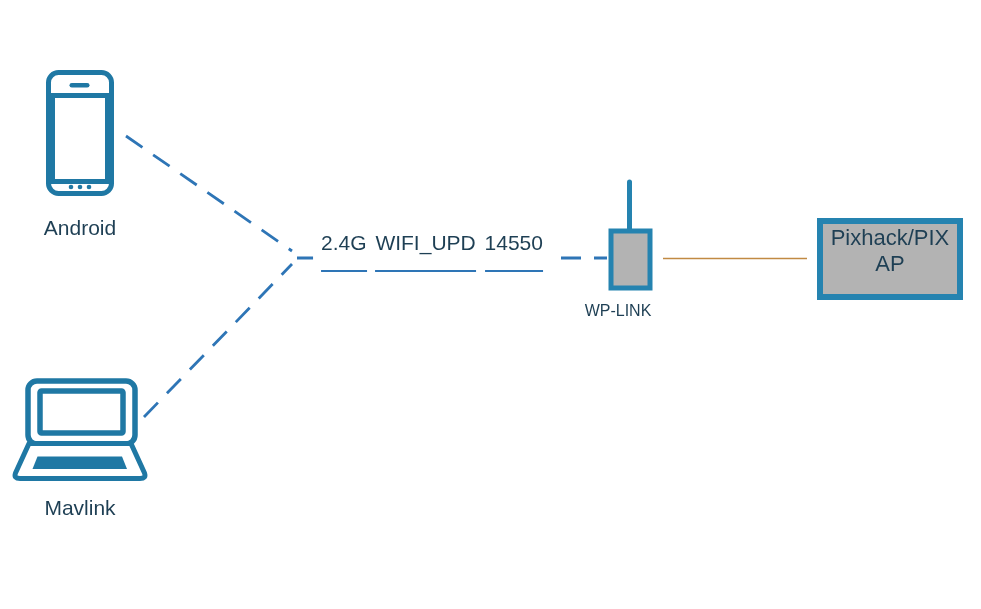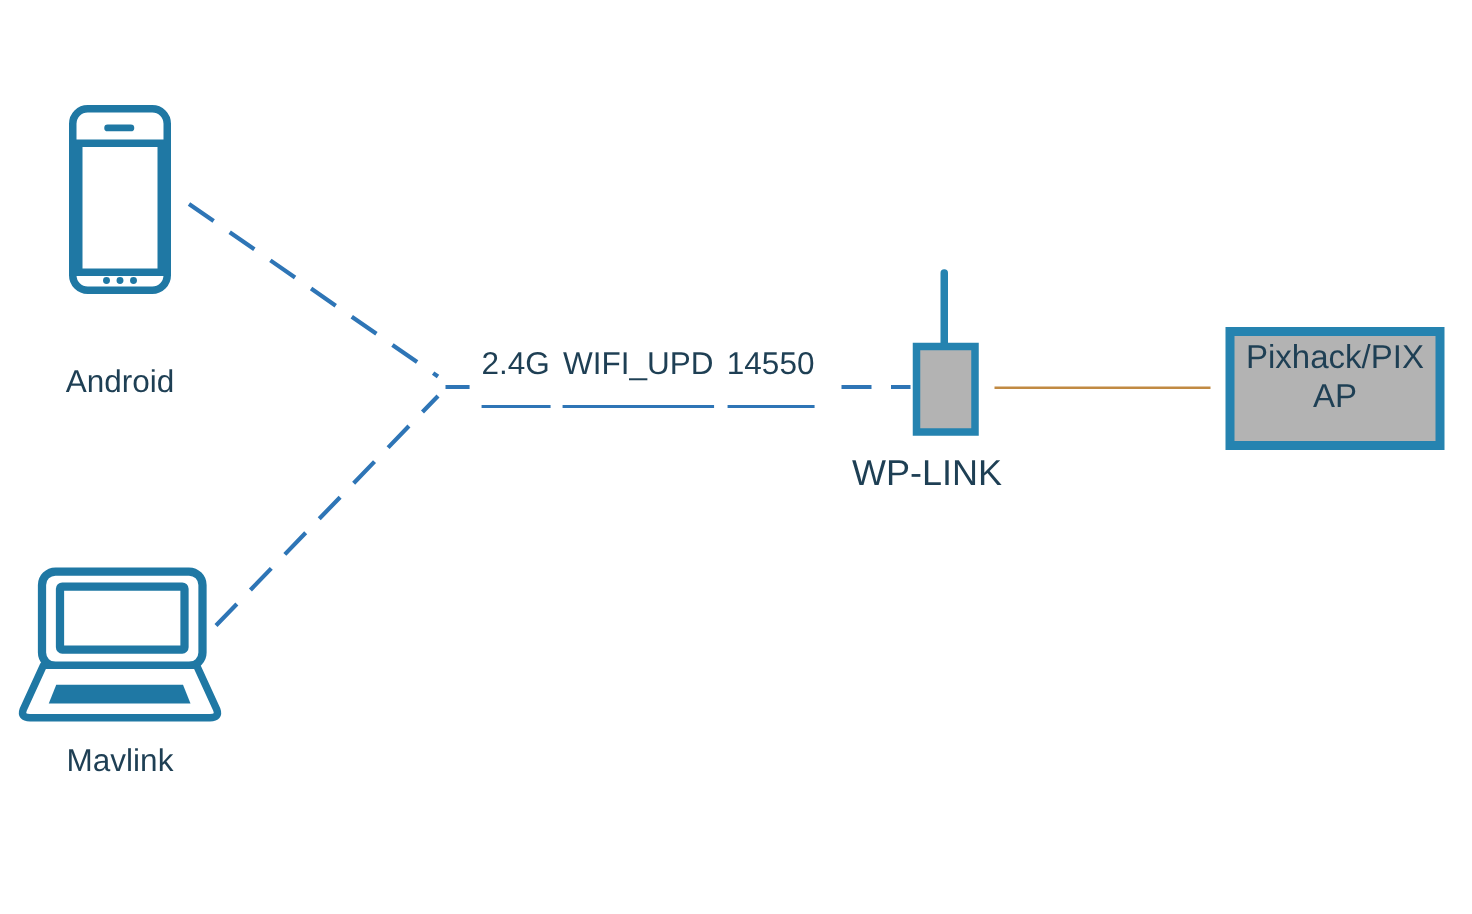--- a/index.html
+++ b/index.html
@@ -43,23 +43,23 @@
   
   .label {
     position: absolute;
     color: var(--text-navy);
     white-space: nowrap;
     font-size: 21px;
     line-height: 1.15;
   }
   .label.centered { transform: translateX(-50%); }
 
-  .node-label-android  { left: 80px;  top: 216px; margin-top: 27px; }
+  .node-label-android  { left: 80px;  top: 216px; }
   .node-label-computer { left: 80px;  top: 496px; }
-  .node-label-wplink   { left: 618px; top: 302px; font-size: 24px; }
+  .node-label-wplink   { left: 618px; top: 302px; font-size: 16px; }
 
   .wifi-label {
     left: 432px;
     top: 231px;
     background: var(--bg);
     padding: 0 8px 2px 8px;
     font-size: 21px;
   }
   .wifi-word {
     display: inline-block;

